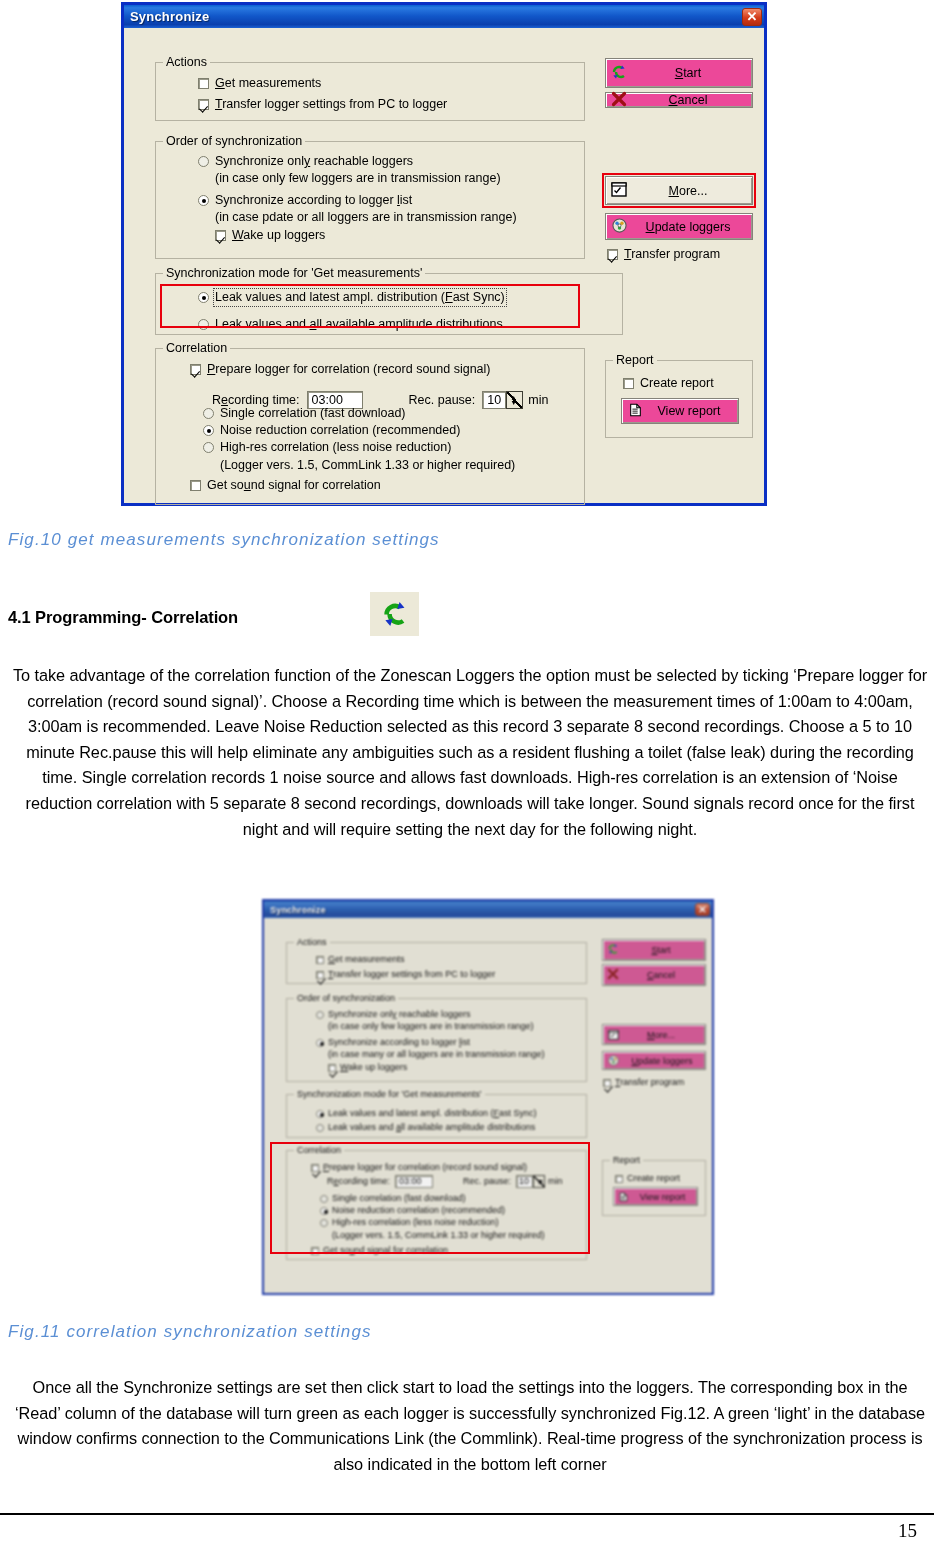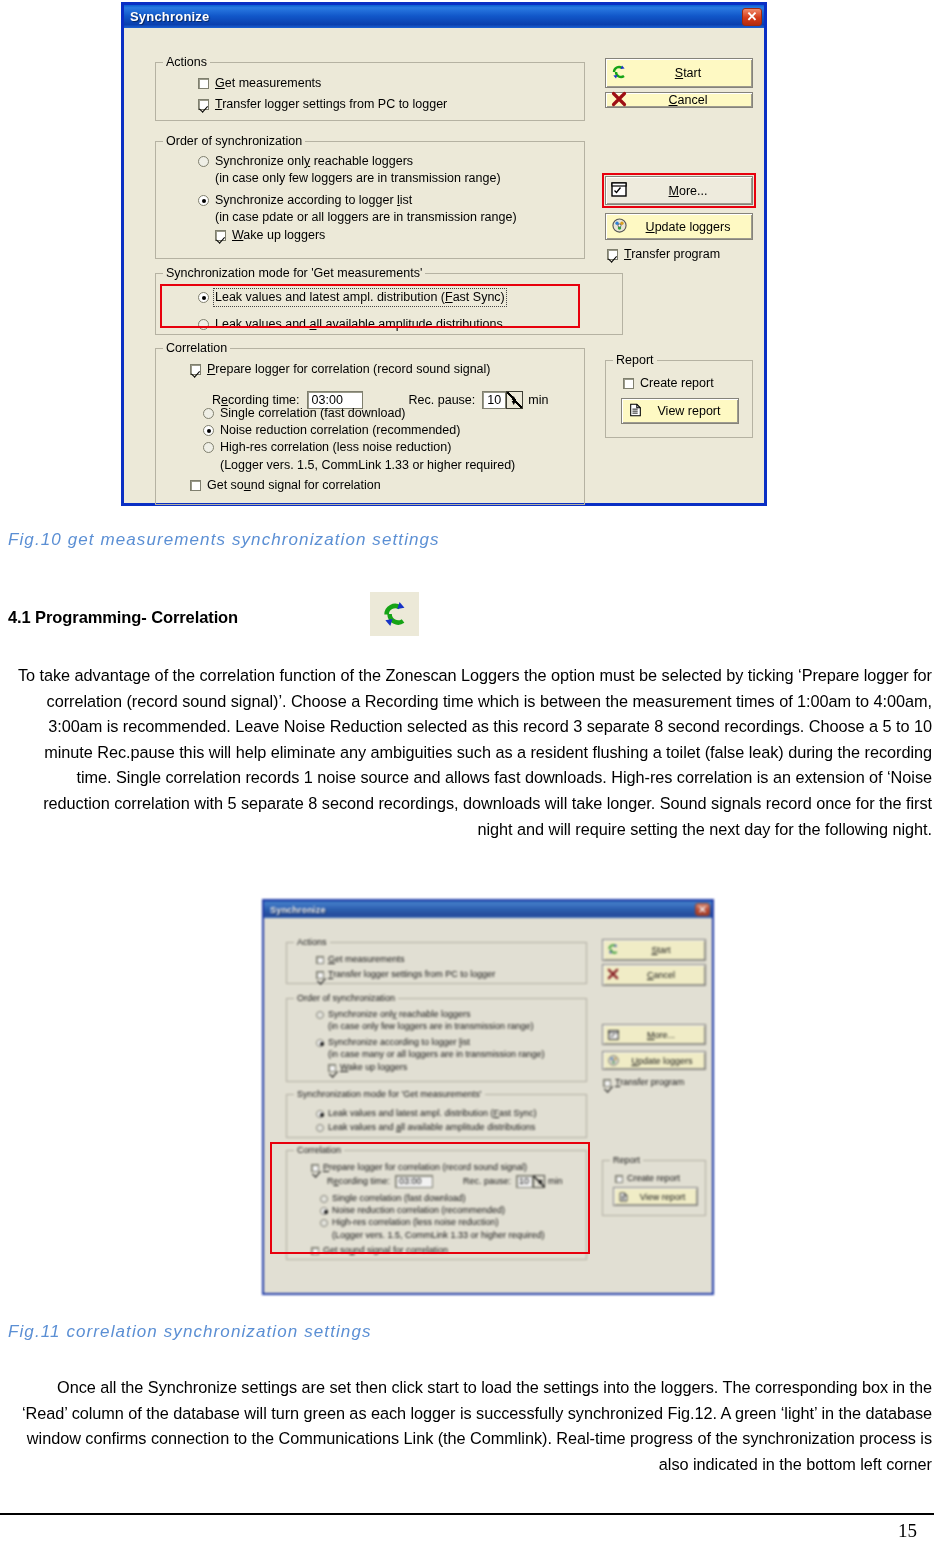--- a/index.html
+++ b/index.html
@@ -84,21 +84,21 @@
     width:17px;height:18px;border:1px solid #3d3d33;background:#ece9d8;
     box-sizing:border-box;position:relative;display:inline-block;vertical-align:top;
     font-size:8px;color:#000;
   }
   .spin::before{content:"▲";position:absolute;top:-2px;left:3px;font-size:7px;}
   .spin::after{content:"▼";position:absolute;bottom:-2px;left:3px;font-size:7px;}
   .spin .slash{position:absolute;left:0;top:0;width:100%;height:100%;
     background:linear-gradient(48deg,transparent 45%,#000 45%,#000 55%,transparent 55%);}
 
   .btn{
-    position:absolute;background:#fef9c3;
+    position:absolute;background:#ec4899;
     border:1px solid #85837a;
     box-shadow:inset 1px 1px 0 #fff, inset -1px -1px 0 #9d9b8f;
     font-size:12.5px;display:flex;align-items:center;box-sizing:border-box;
     cursor:pointer;
   }
   .btn .lbl{flex:1;text-align:center;padding-right:8px;}
   .btn .ic{width:26px;text-align:center;font-size:14px;}
 
   .focusbtn{ background:#eeebdd; }
 
@@ -114,21 +114,21 @@
   }
   h2.heading{
     position:absolute;margin:0;
     font-size:16.5px;font-weight:bold;letter-spacing:-.1px;white-space:nowrap;
   }
   .para{
     position:absolute;
     font-size:16.3px;
     line-height:25.6px;
     letter-spacing:-.05px;
-    text-align:right;
+    text-align:center;
   }
   .iconbox{
     position:absolute;background:#ece9d8;
     display:flex;align-items:center;justify-content:center;
   }
   .footline{position:absolute;left:0;width:934px;height:2px;background:#000;}
   .pageno{position:absolute;font-size:19px;font-family:"Liberation Serif",serif;}
 
   
   .blurwrap{position:absolute;filter:blur(1.05px) saturate(.82) contrast(.9);opacity:.97;}

